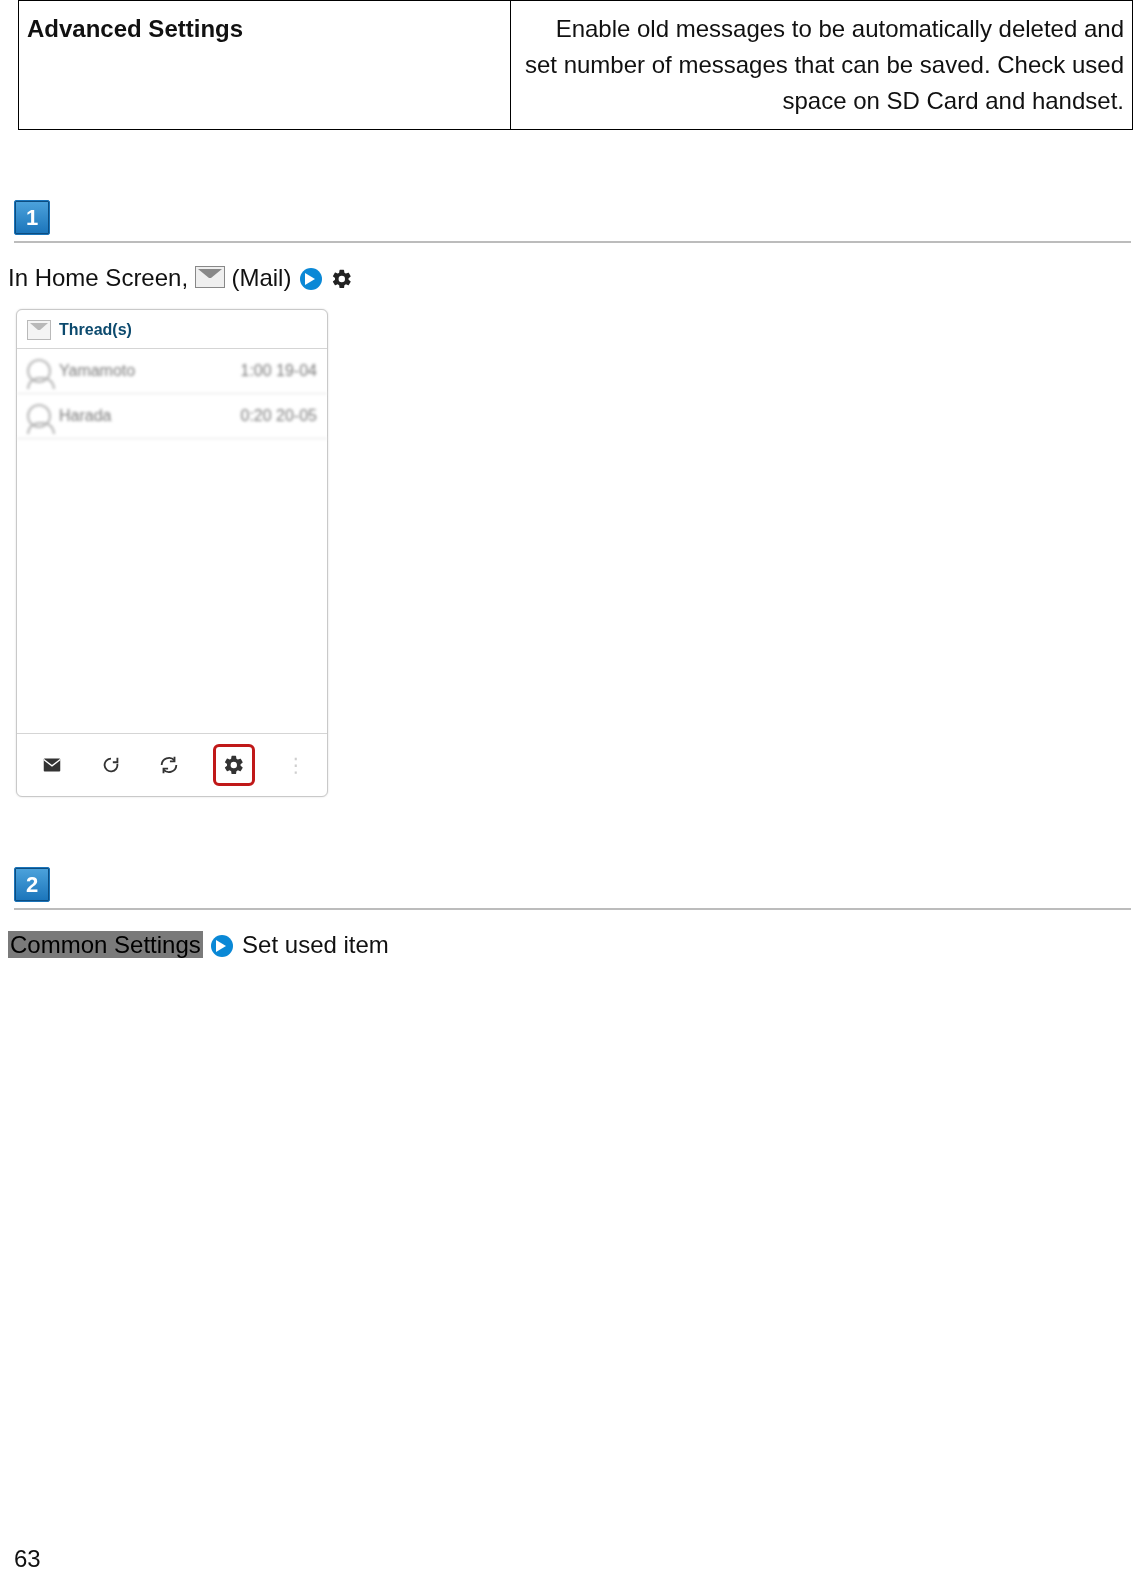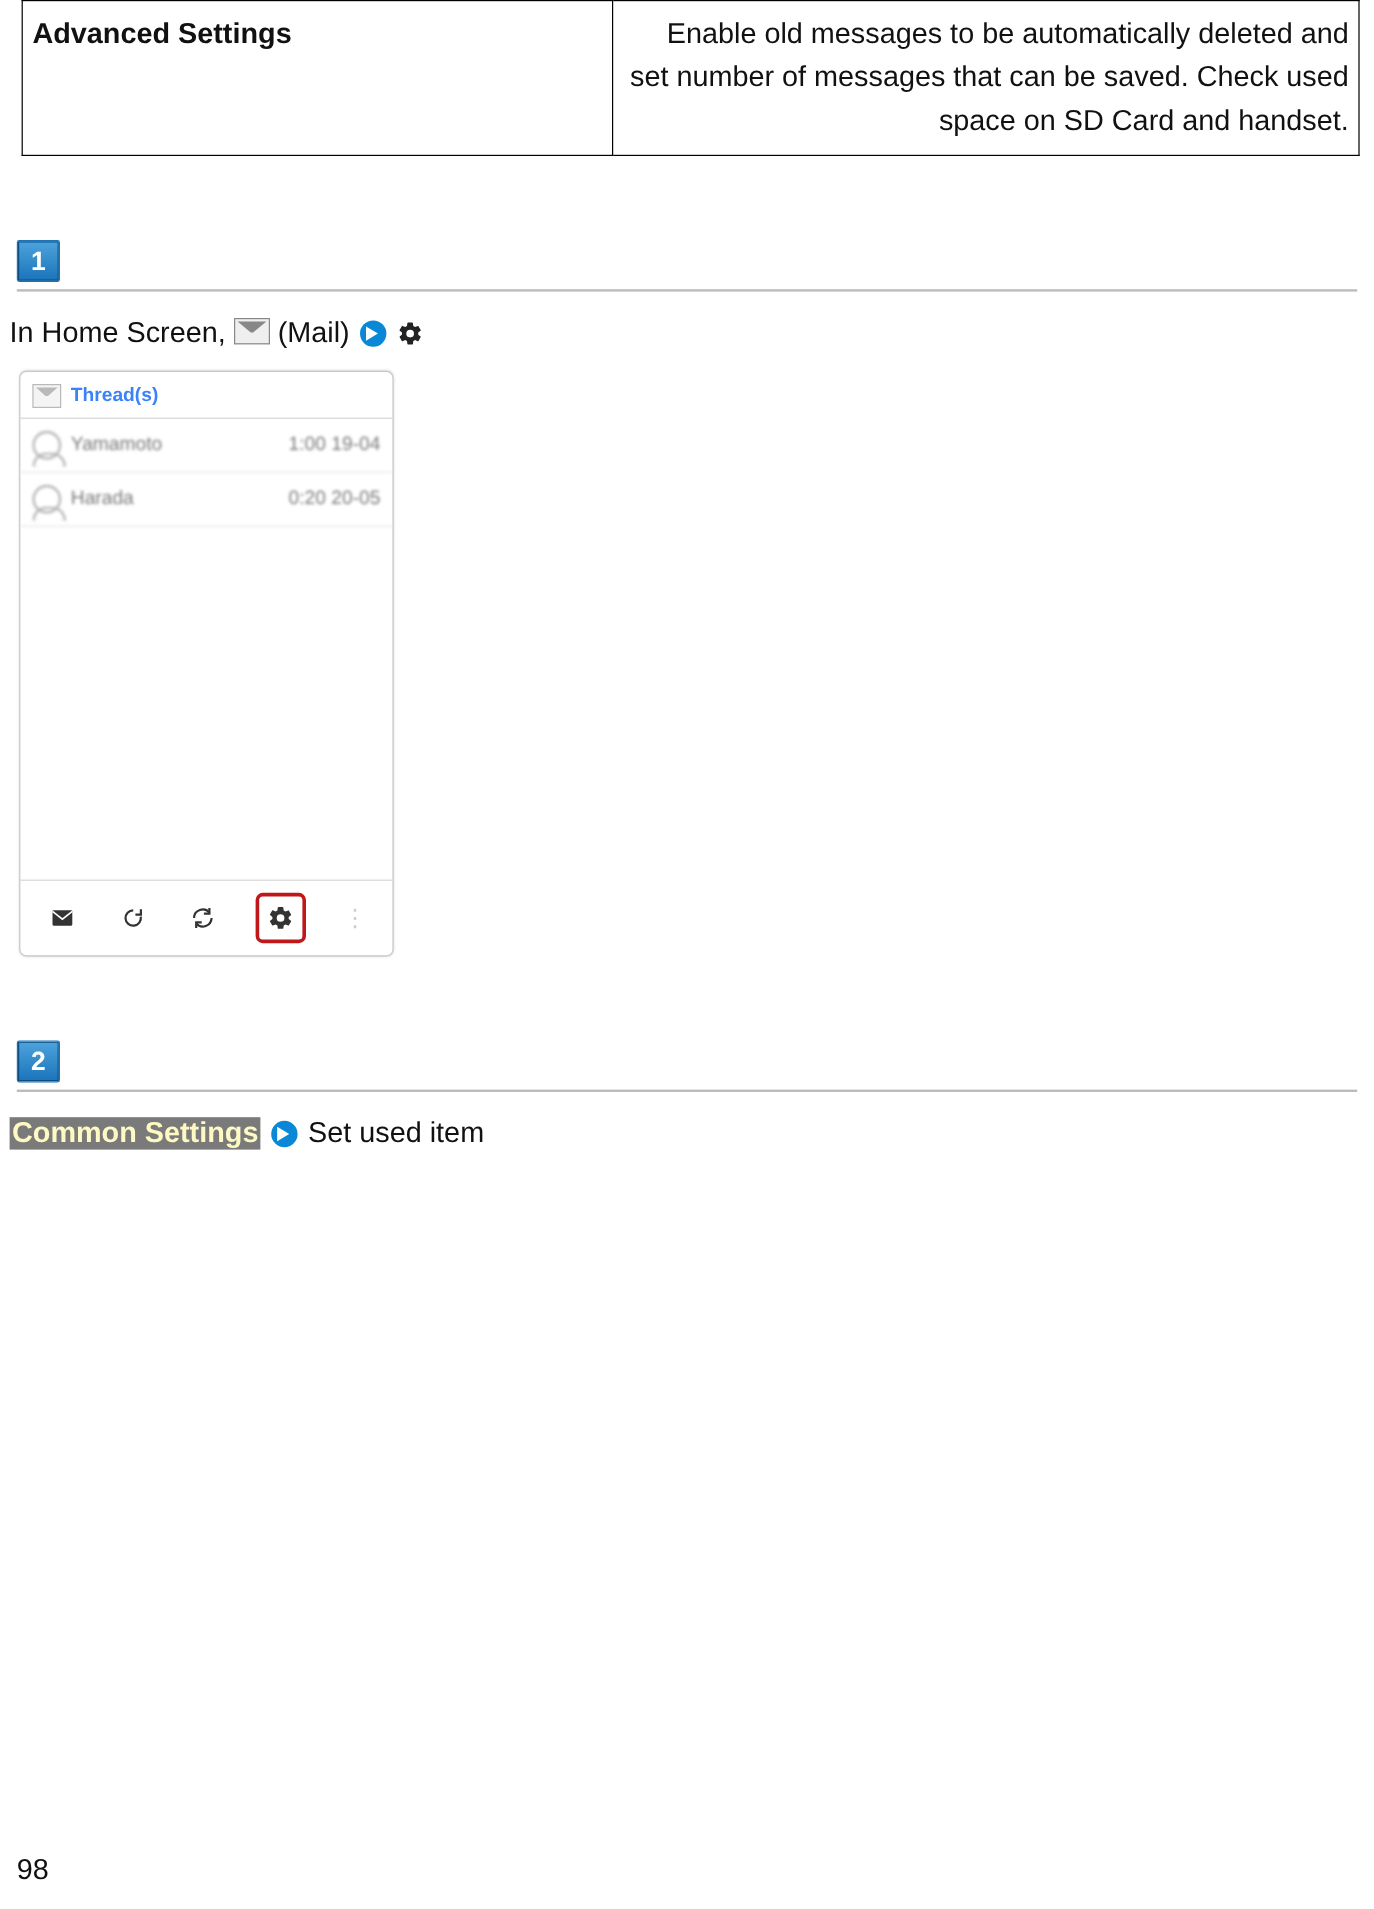--- a/index.html
+++ b/index.html
@@ -54,37 +54,37 @@
 .gear-icon svg{ width:22px; height:22px; }
 
 .phone {
   width:310px; height:486px; margin:14px 0 0 16px;
   border:1px solid #c9c9c9; border-radius:6px; background:#fff;
   position:relative; font-size:16px; color:#555;
   box-shadow:0 0 2px rgba(0,0,0,0.15);
   display:flex; flex-direction:column;
 }
 .phone-header { display:flex; align-items:center; gap:8px; padding:10px 10px 8px 10px;
-  border-bottom:1px solid #d5d5d5; font-weight:bold; color:#3b82f6; }
+  border-bottom:1px solid #d5d5d5; font-weight:bold; color:#0c4a6e; }
 .ph-icon { width:22px; height:18px; border:1px solid #b9b9b9; background:#f4f4f4; position:relative; }
 .ph-icon:before{content:"";position:absolute;left:2px;top:2px;right:2px;border-left:8px solid transparent;border-right:8px solid transparent;border-top:7px solid #b9b9b9;}
 .thread { display:flex; align-items:center; justify-content:space-between; padding:10px 10px;
   border-bottom:1px solid #e4e4e4; color:#7a7a7a; filter:blur(1.5px); }
 .th-left{display:flex;align-items:center;gap:8px;}
 .avatar{ width:20px; height:20px; border-radius:50%; border:2px solid #b7b7b7; position:relative; }
 .avatar:after{content:"";position:absolute;left:-2px;bottom:-8px;width:24px;height:10px;border:2px solid #b7b7b7;border-bottom:none;border-radius:12px 12px 0 0;}
 .phone-body{flex:1;}
 .phone-bottom{ display:flex; align-items:center; justify-content:space-around;
   border-top:1px solid #d5d5d5; padding:10px 6px; }
 .pb-ic{ width:28px; height:28px; display:flex; align-items:center; justify-content:center; color:#4b4b4b; }
 .pb-ic svg{width:22px;height:22px;}
 .pb-gear{ border:3px solid #c01818; border-radius:6px; padding:4px; }
 .pb-sep{ color:#cfcfcf; font-size:20px; }
 
-.hl { background:#7a7a7a; color:#fef9c3; padding:0 2px;font-weight:bold; }
+.hl { background:#7a7a7a; color:#000000; padding:0 2px; }
 
 .page-num { position:absolute; left:14px; bottom:18px; font-size:24px; }
 </style>
 </head>
 <body>
 
 <table class="table">
   <tbody>
       <tr>
     <td class="t-left">Advanced Settings</td>
@@ -169,13 +169,13 @@
   <span class="step-badge">2</span>
 </div>
 <hr class="hr">
 
 <div class="instr">
   <span class="hl">Common Settings</span>
   <span class="arrow-icon"></span>
   <span> Set used item</span>
 </div>
 
-<div class="page-num">98</div>
+<div class="page-num">63</div>
 
 </body></html>

